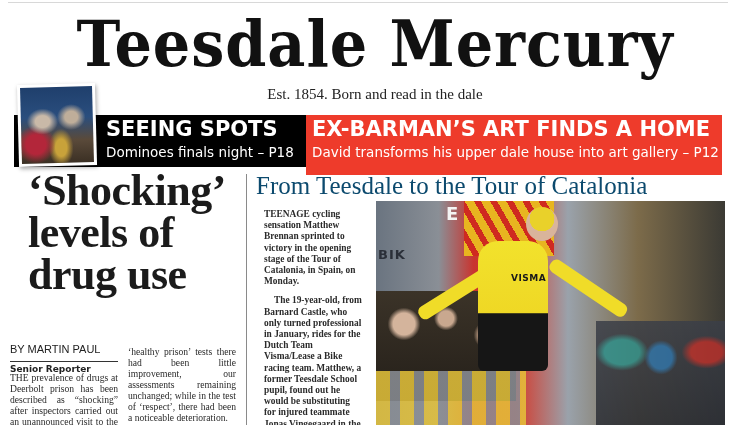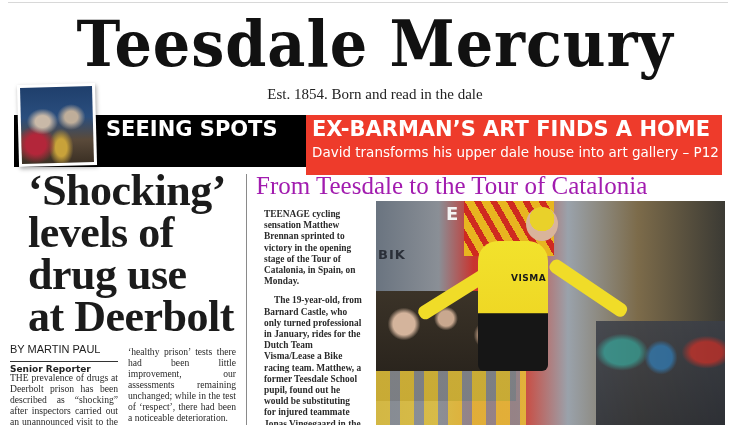--- a/index.html
+++ b/index.html
@@ -75,21 +75,21 @@
     color: #2a2a2a; text-align: justify;
   }
   .col-a { position: absolute; left: 10px; top: 372px; width: 108px; }
   .col-b { position: absolute; left: 128px; top: 346px; width: 108px; }
   .indent { text-indent: 10px; }
 
   .vrule { position: absolute; left: 246px; top: 174px; width: 1px; height: 251px; background: #8a8a8a; }
 
   .right-head {
     position: absolute; left: 256px; top: 172px; width: 490px;
-    font-family: "Liberation Serif", serif; font-size: 25px; color: #a21caf; white-space: nowrap;
+    font-family: "Liberation Serif", serif; font-size: 25px; color: #0c4a6e; white-space: nowrap;
   }
   .right-body {
     position: absolute; left: 256px; top: 201px; width: 115px;
     font-family: "Liberation Serif", serif; font-weight: bold;
     font-size: 9.4px; line-height: 11.2px; color: #2b2b2b;
   }
   .right-body p { margin: 8px; }
 
   .photo {
     position: absolute; left: 376px; top: 201px; width: 349px; height: 224px; overflow: hidden;
@@ -156,36 +156,36 @@
 <body>
 
 <div class="topline"></div>
 
 <div class="masthead">Teesdale Mercury</div>
 <div class="tagline">Est. 1854. Born and read in the dale</div>
 
 <div class="promo-bar">
   <div class="promo-blue">
     <div class="promo-title">SEEING SPOTS</div>
+    <div class="promo-sub">Dominoes finals night – P18</div>
   </div>
   <div class="promo-red">
     <div class="promo-title">EX-BARMAN’S ART FINDS A HOME</div>
     <div class="promo-sub">David transforms his upper dale house into art gallery – P12</div>
   </div>
 </div>
 
 <div class="promo-photo">
   <div class="inner"></div>
 </div>
 
 <div class="left-col">
   <div class="headline">‘Shocking’</div>
   <div class="headline">levels of</div>
   <div class="headline">drug use</div>
-  <div class="headline">at Deerbolt</div>
 </div>
 
 <div class="byline-block">
   <div class="byline">BY MARTIN PAUL</div>
   <div class="role">Senior Reporter</div>
 </div>
 
 <div class="col-a body-text">
   <p>THE prevalence of drugs at Deerbolt prison has been described as “shocking” after inspectors carried out an unannounced visit to the complex.</p>
 

